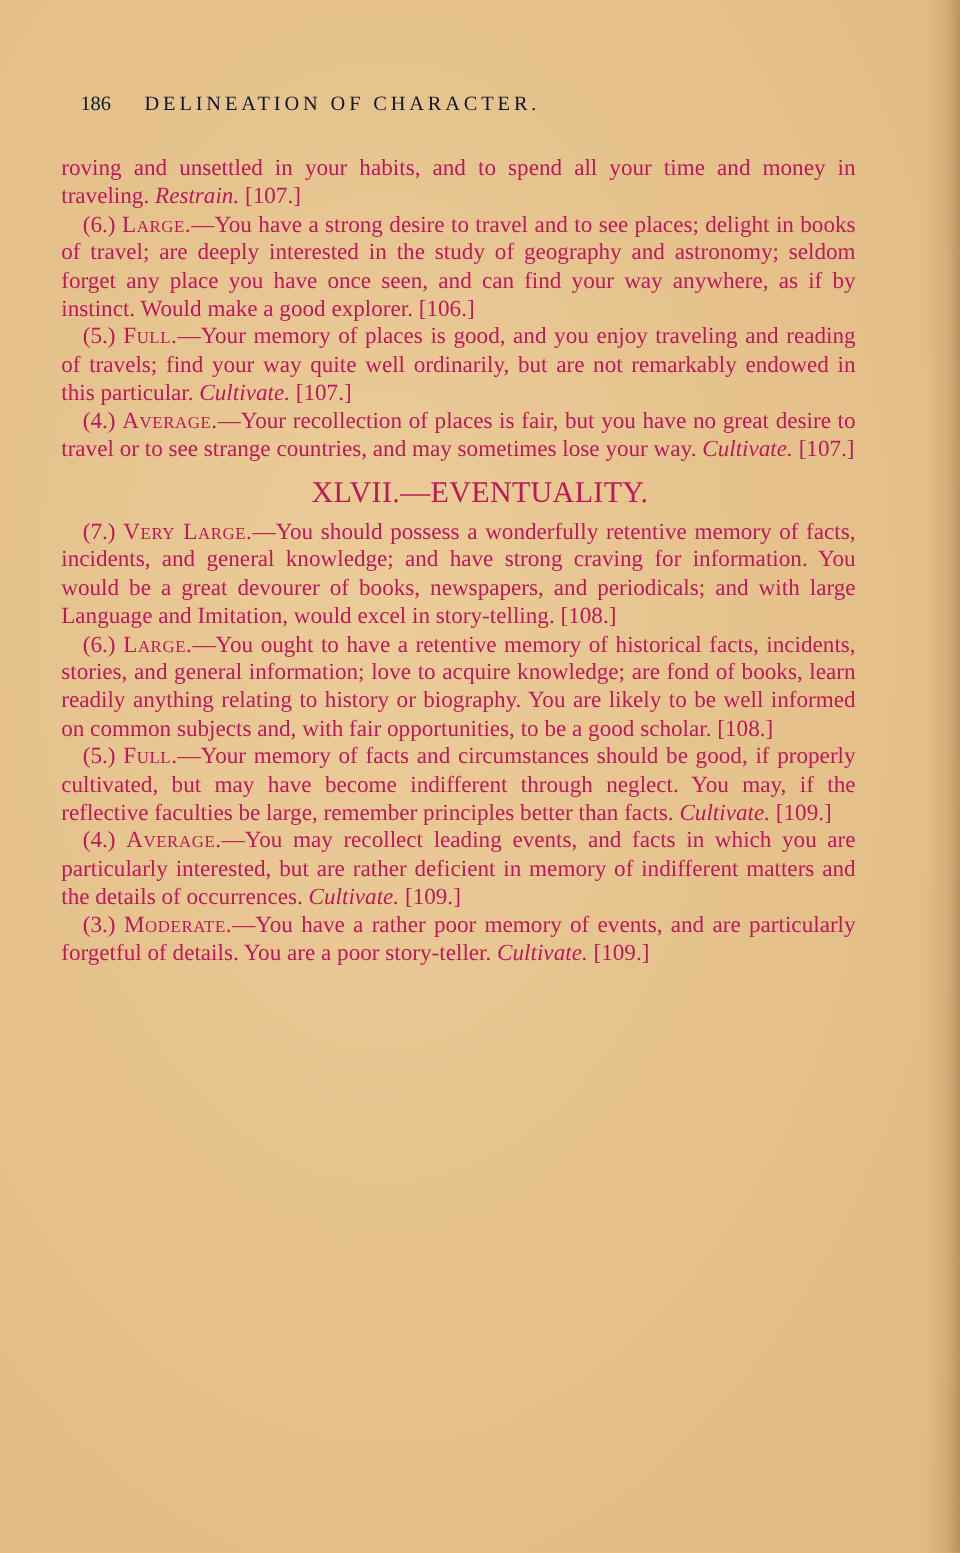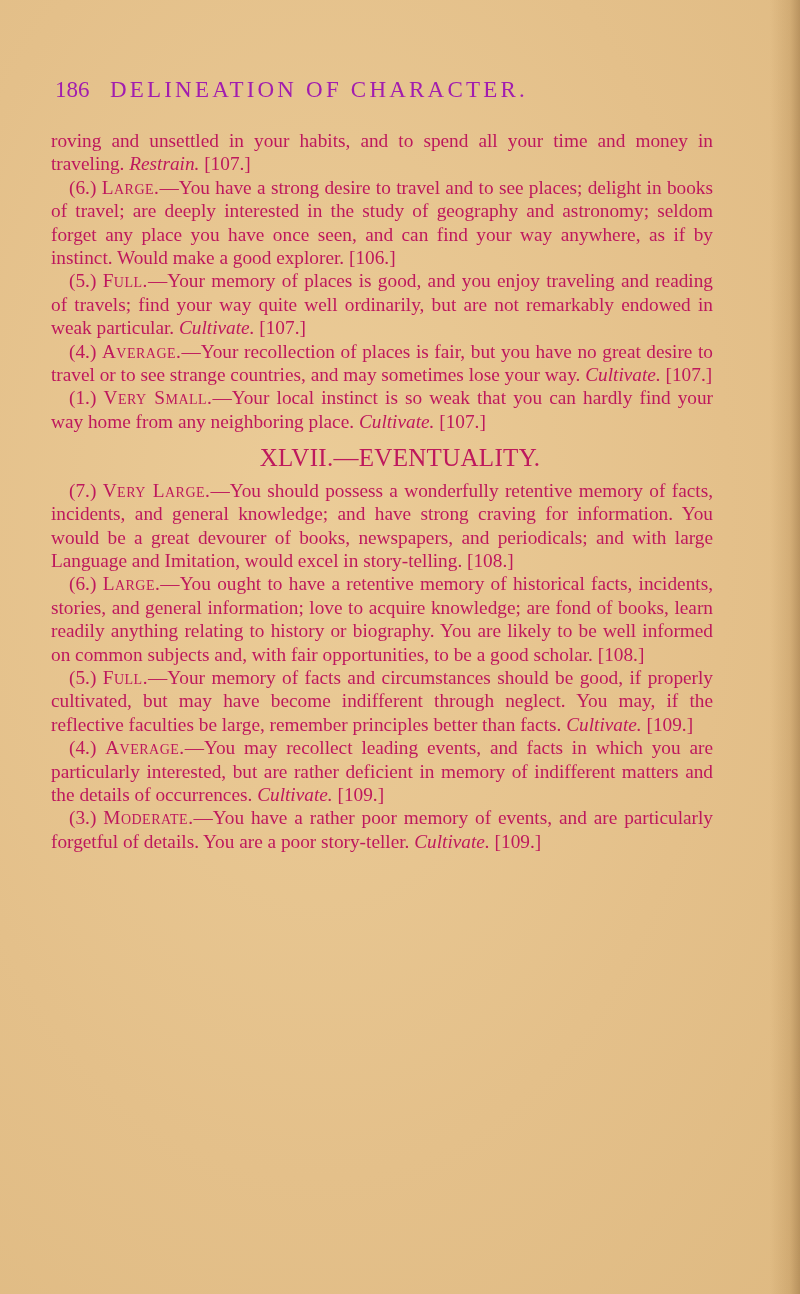--- a/index.html
+++ b/index.html
@@ -20,27 +20,27 @@
     }
     .page {
       position: absolute;
       left: 51px;
       top: 0;
       width: 662px;
     }
     .running-head {
       position: absolute;
       top: 77px;
-      left: 4px;
+      left: 16px;
       width: 660px;
       height: 30px;
-      font-size: 23px;
+      font-size: 17px;
       letter-spacing: 3.2px;
       white-space: nowrap;
-      color: #a21caf;
+      color: #0f172a;
     }
     .running-head .page-number {
       display: inline-block;
       width: 46px;
       letter-spacing: 0;
     }
     .running-head .running-title {
       display: inline-block;
     }
     .body-text {
@@ -87,27 +87,26 @@
     <span class="page-number">186</span>
     <span class="running-title">DELINEATION OF CHARACTER.</span>
   </div>
 
   <div class="body-text">
 
     <p class="para cont"><span>roving and unsettled in your habits, and to spend all your time and money in traveling.</span> <span class="it">Restrain.</span> <span class="ref">[107.]</span></p>
 
     <p class="para"><span class="num">(6.)</span> <span class="sc">Large.</span><span>—You have a strong desire to travel and to see places; delight in books of travel; are deeply interested in the study of geography and astronomy; seldom forget any place you have once seen, and can find your way anywhere, as if by instinct. Would make a good explorer.</span> <span class="it"></span> <span class="ref">[106.]</span></p>
 
-    <p class="para"><span class="num">(5.)</span> <span class="sc">Full.</span><span>—Your memory of places is good, and you enjoy traveling and reading of travels; find your way quite well ordinarily, but are not remarkably endowed in weak particular.</span> <span class="it">Cultivate.</span> <span class="ref">[107.]</span></p>
+    <p class="para"><span class="num">(5.)</span> <span class="sc">Full.</span><span>—Your memory of places is good, and you enjoy traveling and reading of travels; find your way quite well ordinarily, but are not remarkably endowed in this particular.</span> <span class="it">Cultivate.</span> <span class="ref">[107.]</span></p>
 
     <p class="para"><span class="num">(4.)</span> <span class="sc">Average.</span><span>—Your recollection of places is fair, but you have no great desire to travel or to see strange countries, and may sometimes lose your way.</span> <span class="it">Cultivate.</span> <span class="ref">[107.]</span></p>
 
 
 
-    <p class="para"><span class="num">(1.)</span> <span class="sc">Very Small.</span><span>—Your local instinct is so weak that you can hardly find your way home from any neighboring place.</span> <span class="it">Cultivate.</span> <span class="ref">[107.]</span></p>
 
     <p class="section-heading">XLVII.—EVENTUALITY.</p>
 
     <p class="para"><span class="num">(7.)</span> <span class="sc">Very Large.</span><span>—You should possess a wonderfully retentive memory of facts, incidents, and general knowledge; and have strong craving for information. You would be a great devourer of books, newspapers, and periodicals; and with large Language and Imitation, would excel in story-telling.</span> <span class="it"></span> <span class="ref">[108.]</span></p>
 
     <p class="para"><span class="num">(6.)</span> <span class="sc">Large.</span><span>—You ought to have a retentive memory of historical facts, incidents, stories, and general information; love to acquire knowledge; are fond of books, learn readily anything relating to history or biography. You are likely to be well informed on common subjects and, with fair opportunities, to be a good scholar.</span> <span class="it"></span> <span class="ref">[108.]</span></p>
 
     <p class="para"><span class="num">(5.)</span> <span class="sc">Full.</span><span>—Your memory of facts and circumstances should be good, if properly cultivated, but may have become indifferent through neglect. You may, if the reflective faculties be large, remember principles better than facts.</span> <span class="it">Cultivate.</span> <span class="ref">[109.]</span></p>
 
     <p class="para"><span class="num">(4.)</span> <span class="sc">Average.</span><span>—You may recollect leading events, and facts in which you are particularly interested, but are rather deficient in memory of indifferent matters and the details of occurrences.</span> <span class="it">Cultivate.</span> <span class="ref">[109.]</span></p>

